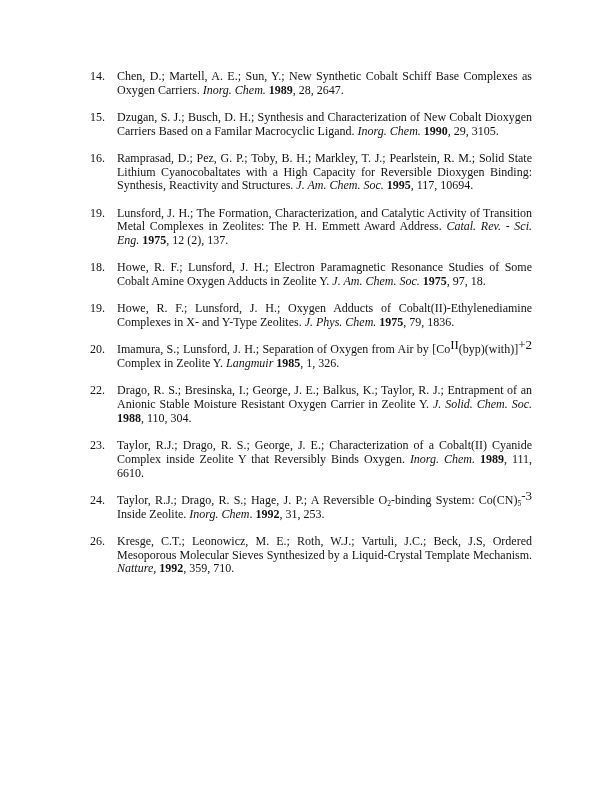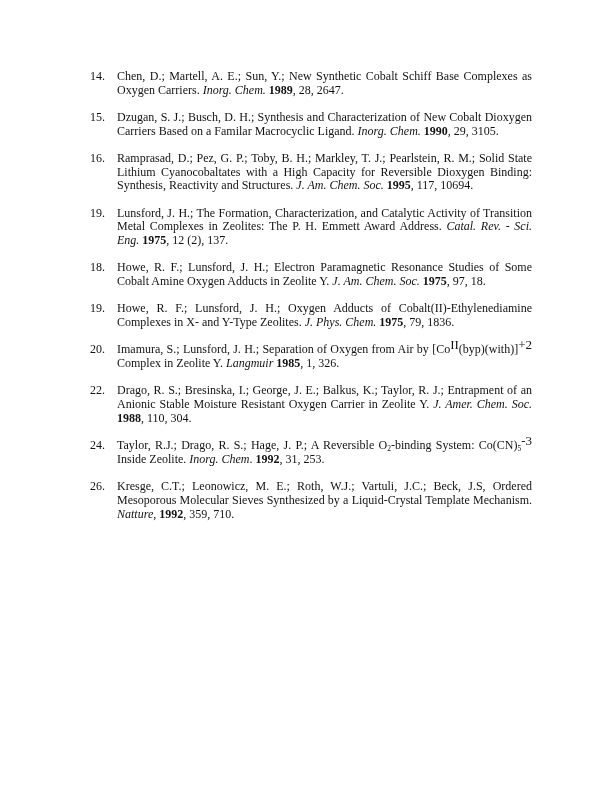--- a/index.html
+++ b/index.html
@@ -71,21 +71,25 @@
       <div class="ref">
         <span class="num">19.</span>
         <span class="body"><span>Howe, R. F.; Lunsford, J. H.; Oxygen Adducts of Cobalt(II)-Ethylenediamine Complexes in X- and Y-Type Zeolites. </span><i>J. Phys. Chem. </i><b>1975</b><span>, 79, 1836.</span></span>
       </div>
       <div class="ref">
         <span class="num">20.</span>
         <span class="body"><span>Imamura, S.; Lunsford, J. H.; Separation of Oxygen from Air by [Co</span><sup>II</sup><span>(byp)(with)]</span><sup>+2</sup><span> Complex in Zeolite Y. </span><i>Langmuir </i><b>1985</b><span>, 1, 326.</span></span>
       </div>
       <div class="ref">
         <span class="num">22.</span>
-        <span class="body"><span>Drago, R. S.; Bresinska, I.; George, J. E.; Balkus, K.; Taylor, R. J.; Entrapment of an Anionic Stable Moisture Resistant Oxygen Carrier in Zeolite Y.  </span><i>J. Amer. Chem. Soc. </i><b>1988</b><span>, 110, 304.</span></span>
+        <span class="body"><span>Drago, R. S.; Bresinska, I.; George, J. E.; Balkus, K.; Taylor, R. J.; Entrapment of an Anionic Stable Moisture Resistant Oxygen Carrier in Zeolite Y.  </span><i>J. Solid. Chem. Soc. </i><b>1988</b><span>, 110, 304.</span></span>
+      </div>
+      <div class="ref">
+        <span class="num">23.</span>
+        <span class="body"><span>Taylor, R.J.; Drago, R. S.; George, J. E.; Characterization of a  Cobalt(II) Cyanide Complex inside Zeolite Y that Reversibly Binds Oxygen. </span><i>Inorg. Chem. </i><b>1989</b><span>, 111, 6610.</span></span>
       </div>
       <div class="ref">
         <span class="num">24.</span>
         <span class="body"><span>Taylor, R.J.; Drago, R. S.; Hage, J. P.; A Reversible O</span><sub>2</sub><span>-binding System:  Co(CN)</span><sub>5</sub><sup>-3</sup><span> Inside Zeolite. </span><i>Inorg. Chem</i><span>. </span><b>1992</b><span>, 31, 253.</span></span>
       </div>
       <div class="ref">
         <span class="num">26.</span>
         <span class="body"><span>Kresge, C.T.; Leonowicz, M. E.; Roth, W.J.; Vartuli, J.C.; Beck, J.S, Ordered Mesoporous Molecular Sieves Synthesized by a Liquid-Crystal Template Mechanism. </span><i>Natture, </i><b>1992</b><span>, 359, 710.</span></span>
       </div>
     </div>

